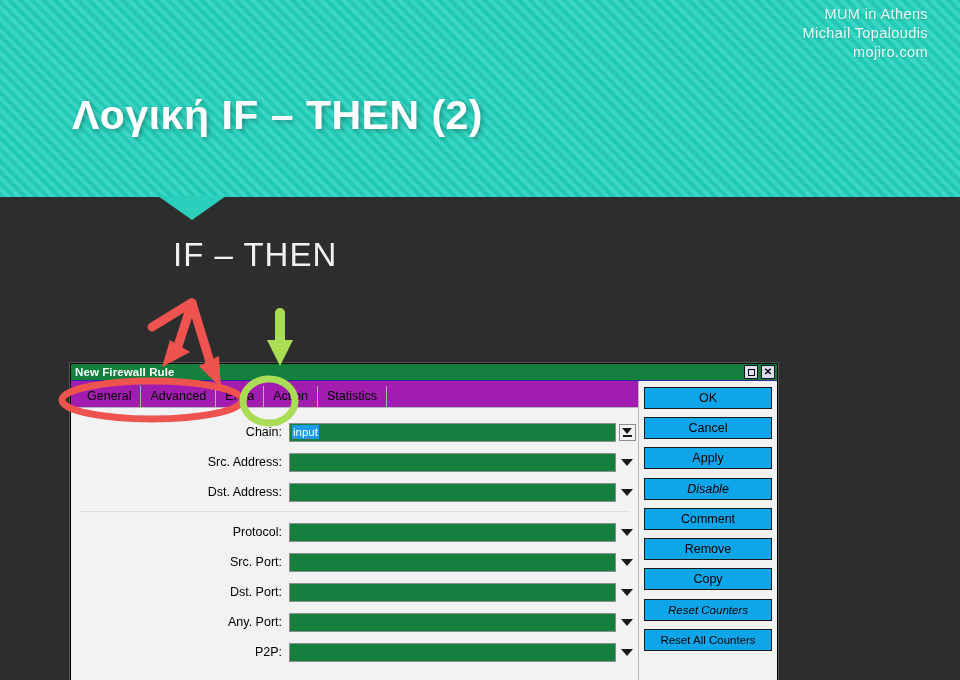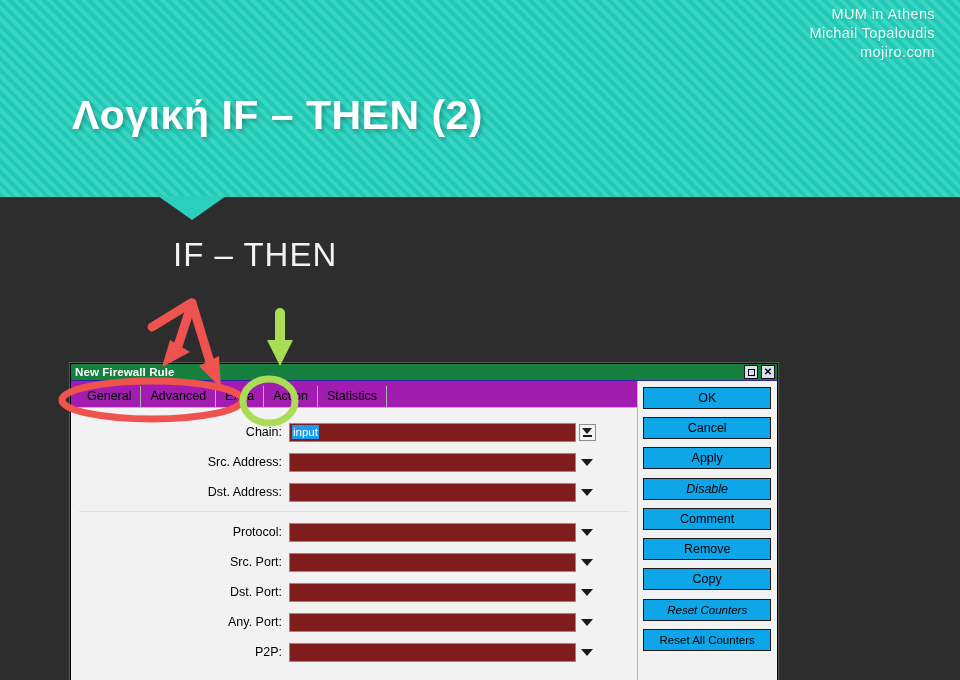--- a/index.html
+++ b/index.html
@@ -30,21 +30,21 @@
   #banner-notch {
     position: absolute;
     left: 158px; top: 196px;
     width: 0; height: 0;
     border-left: 34px solid transparent;
     border-right: 34px solid transparent;
     border-top: 24px solid #2ccfbb;
   }
   #header-meta {
     position: absolute;
-    right: 25px; top: 5px;
+    right: 32px; top: 5px;
     text-align: right;
     color: #e9fbf8;
     font-size: 14.5px;
     line-height: 19px;
     letter-spacing: .4px;
     text-shadow: 0 1px 2px rgba(0,0,0,.18);
   }
   #slide-title {
     position: absolute;
     left: 72px; top: 92px;
@@ -154,23 +154,23 @@
   }
   .field-label {
     width: 206px;
     text-align: right;
     padding-right: 7px;
     font-size: 12.5px;
     color: #000;
     white-space: nowrap;
   }
   .field-input {
-    width: 287px;
+    width: 327px;
     height: 19px;
-    background: #7f1d1d;
+    background: #15803d;
     border: 1px solid #8d8d8d;
     display: flex;
     align-items: center;
     padding: 0 2px;
     font-size: 12px;
   }
   .sel-text {
     background: #1d9bf0;
     color: #fff;
     font-size: 11.5px;

